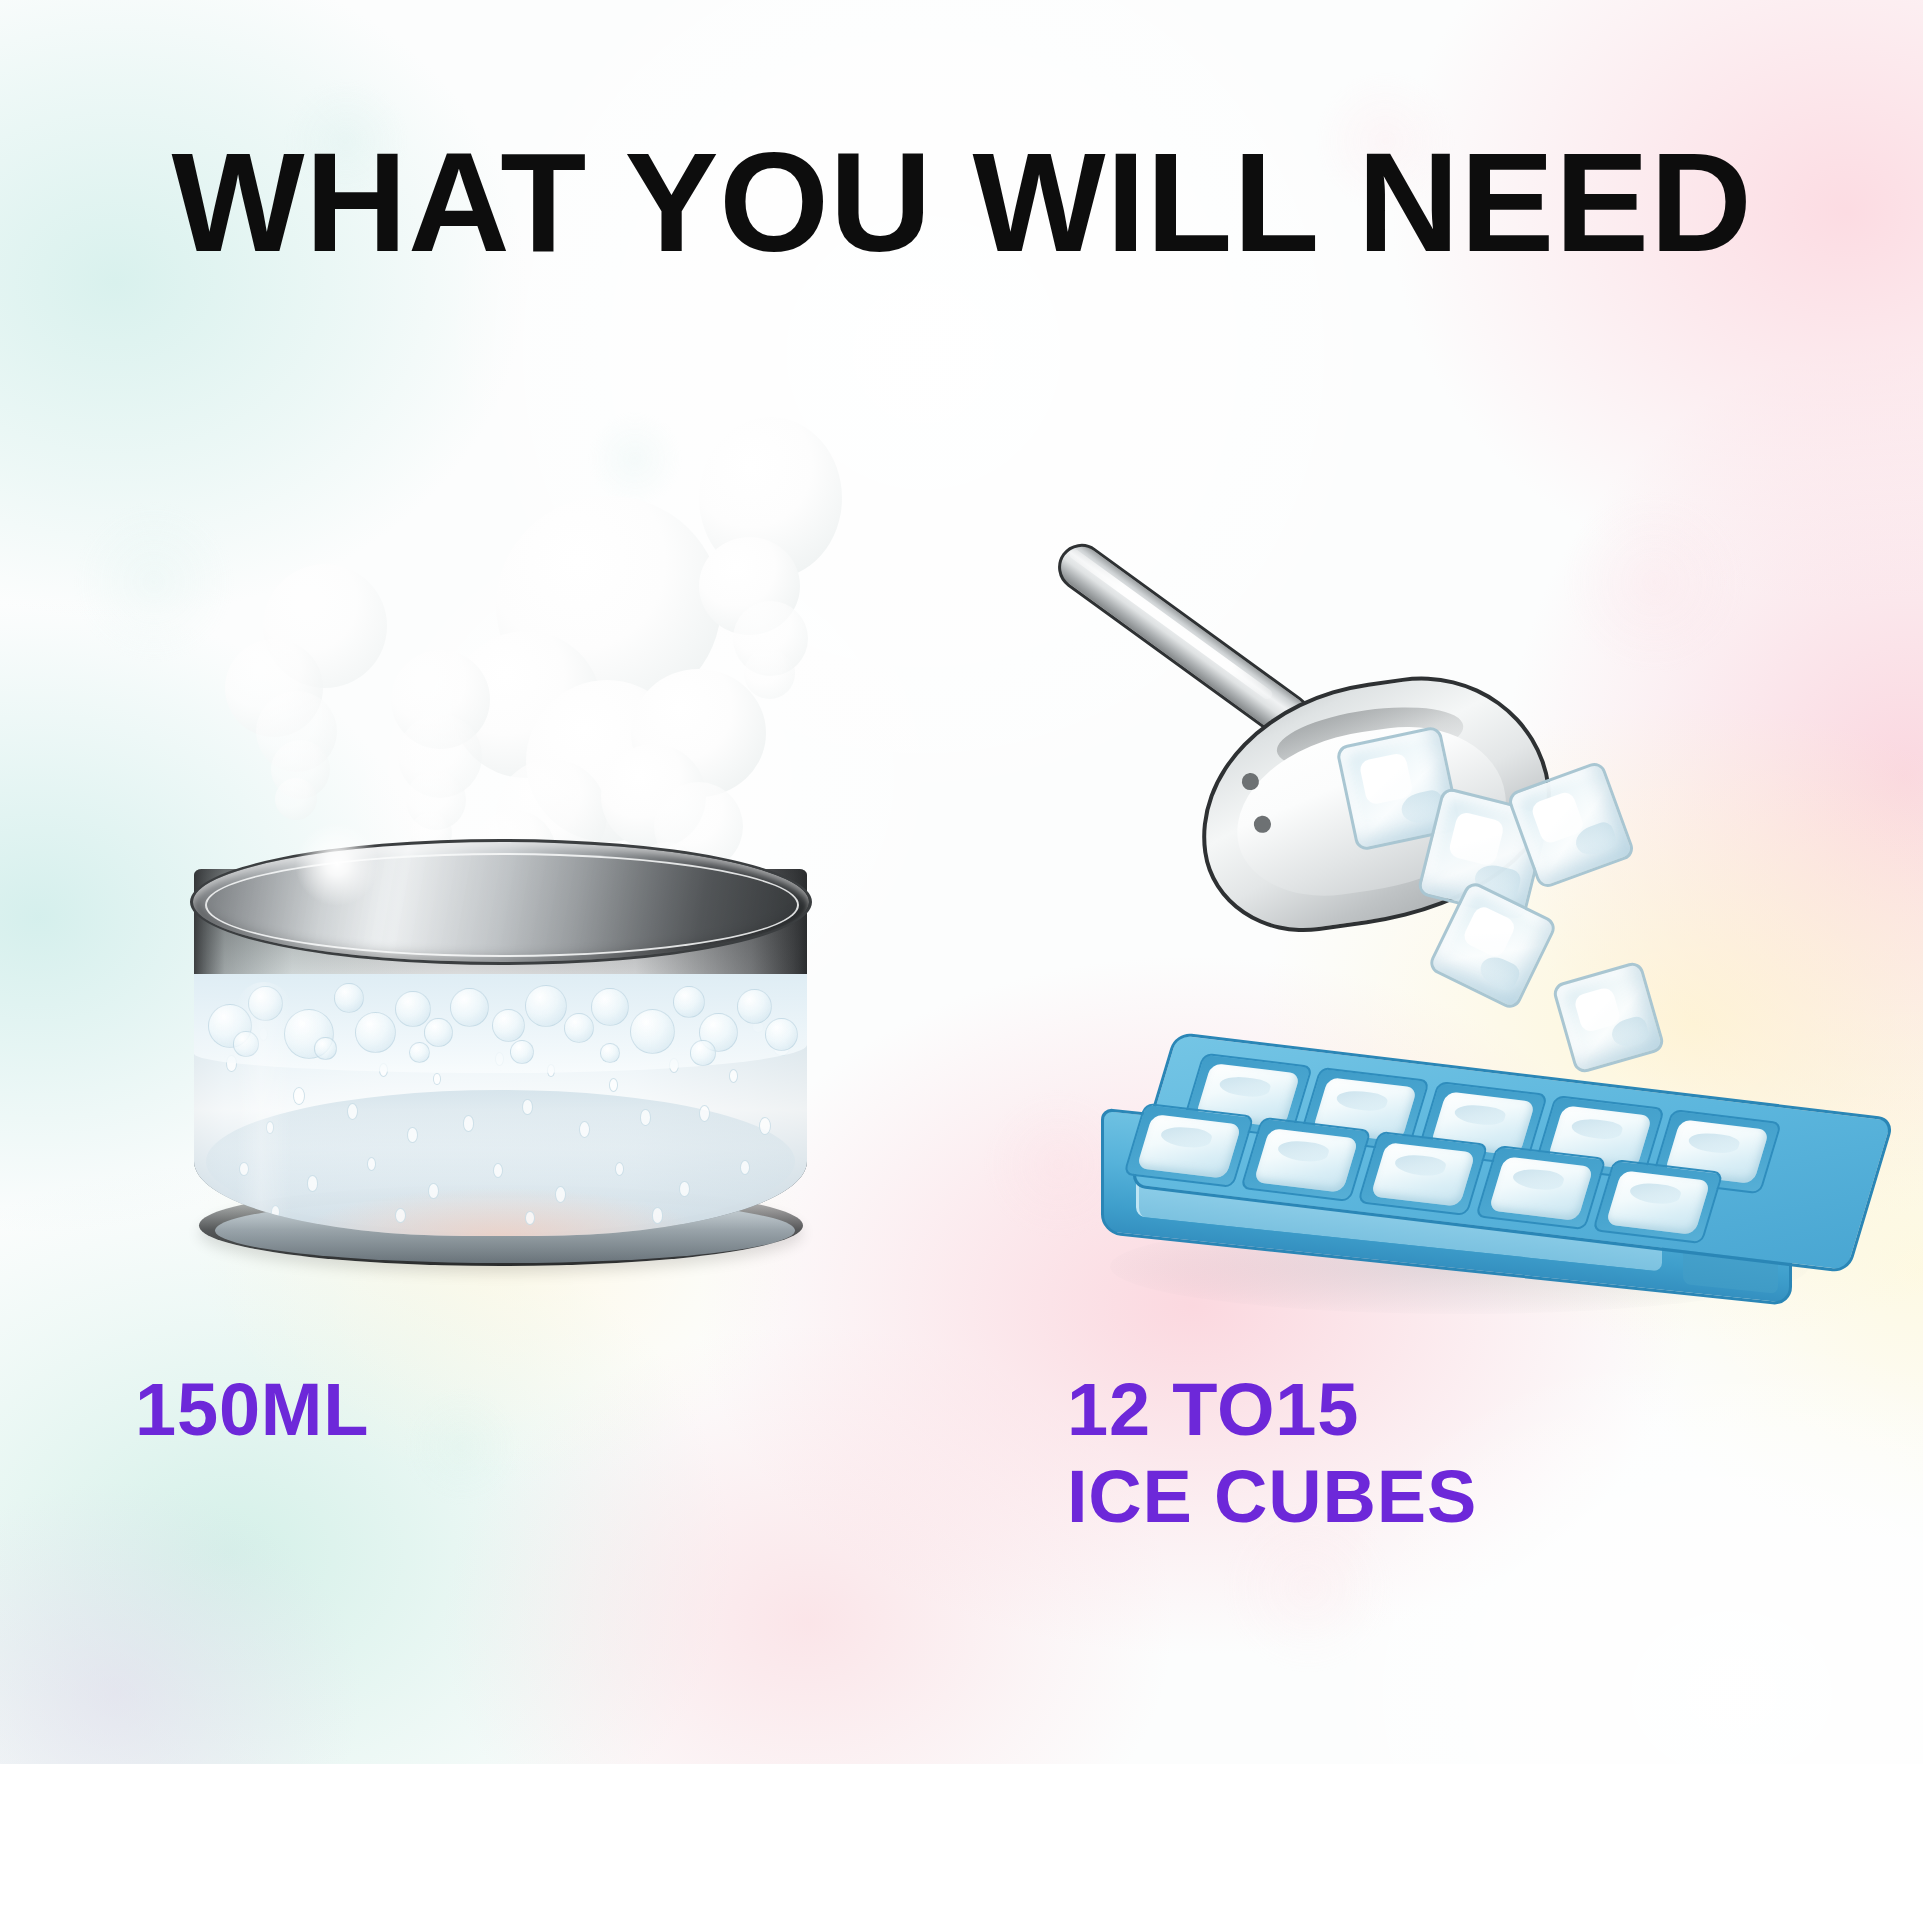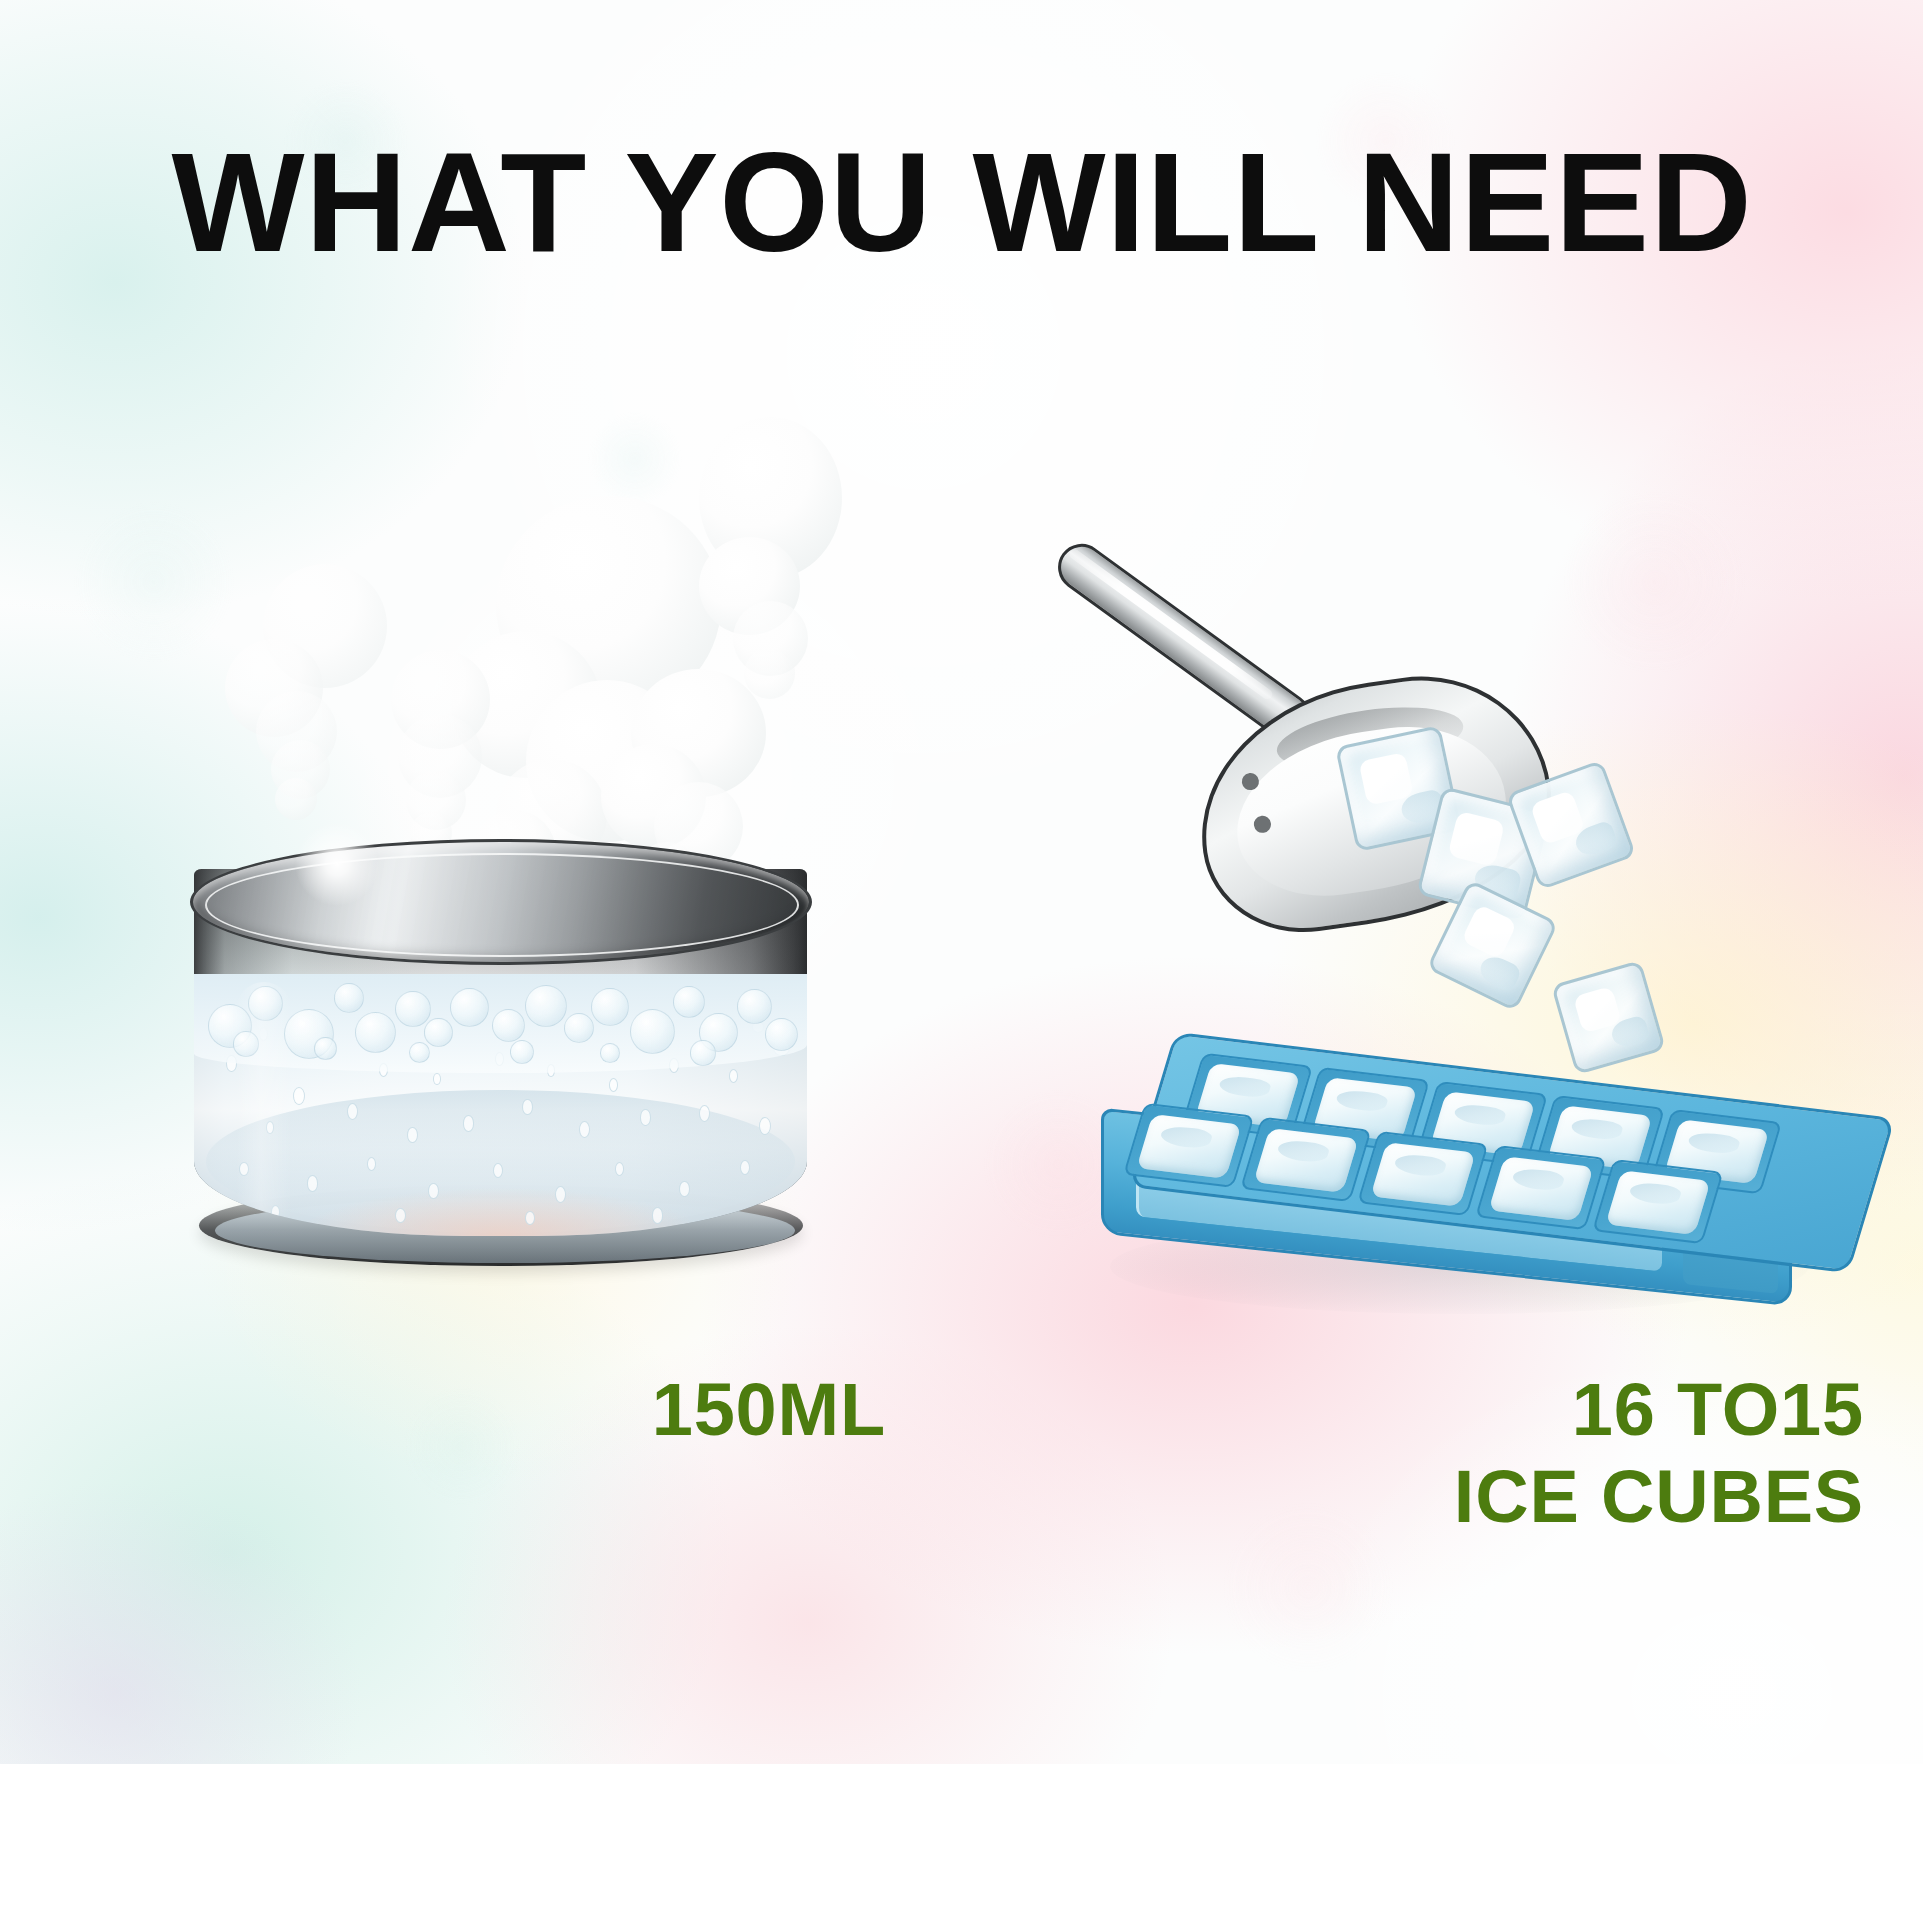--- a/index.html
+++ b/index.html
@@ -76,22 +76,22 @@
     font-weight: 700;
     letter-spacing: 0.8px;
     color: #0d0d0d;
     line-height: 1.05;
     white-space: nowrap;
   }
 
   
   .caption {
     position: absolute;
-    text-align: right;
-    color: #4d7c0f;
+    text-align: left;
+    color: #6d28d9;
     font-weight: 700;
     font-size: 74px;
     line-height: 1.18;
     letter-spacing: 0.8px;
   }
   .caption .l1 { display: block; }
   .caption .l2 { display: block; }
   #caption-water { left: 135px; top: 1366px; width: 751px; }
   #caption-ice   { left: 1067px; top: 1366px; width: 797px; }
 
@@ -577,18 +577,18 @@
           </div>
       </div>
     </div>
   </div>
 
   <div class="caption" id="caption-water">
     <span class="l1">150ML</span>
   </div>
 
   <div class="caption" id="caption-ice">
-    <span class="l1">16 TO15</span>
+    <span class="l1">12 TO15</span>
     <span class="l2">ICE CUBES</span>
   </div>
 
 </div>
 
 
 </body></html>

